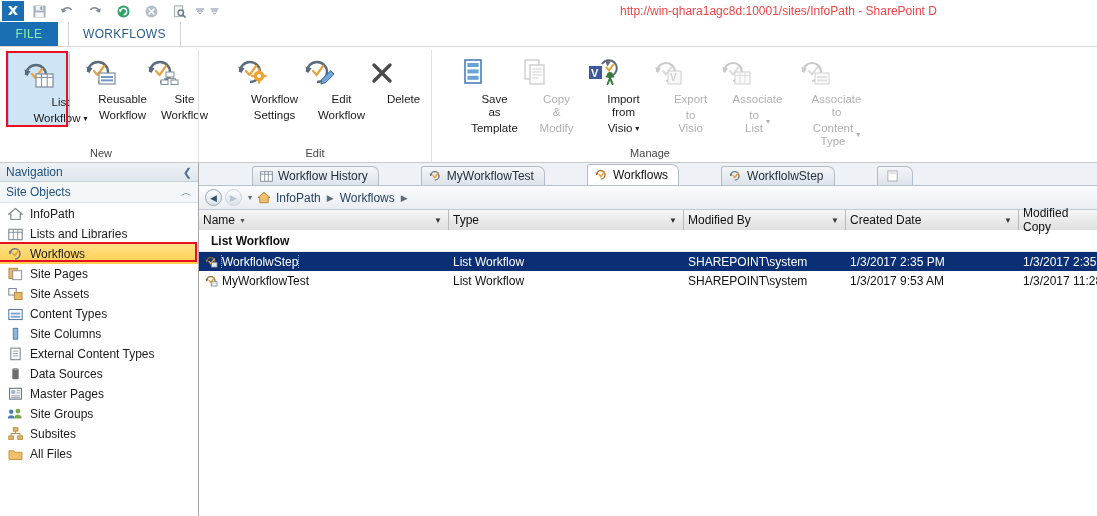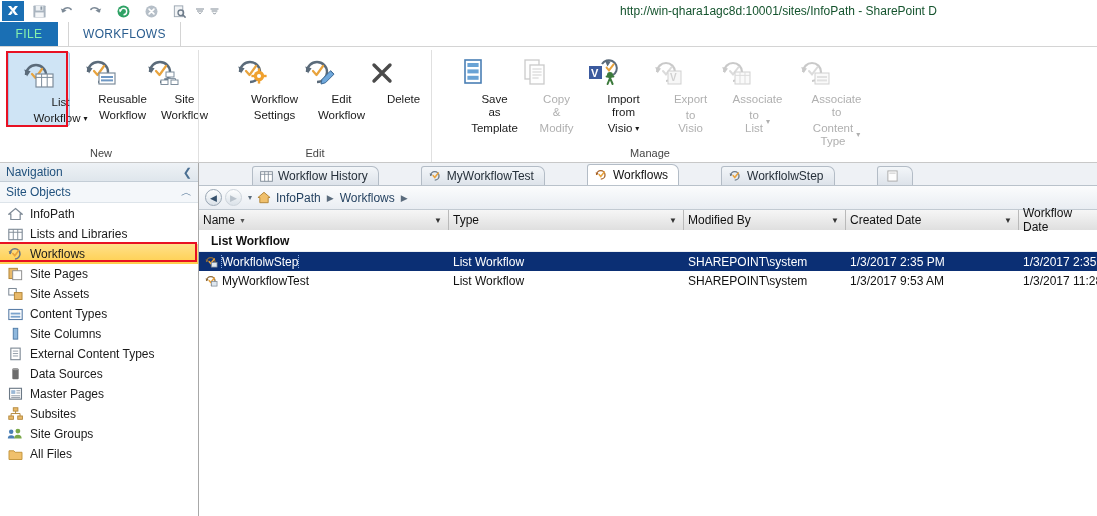--- a/index.html
+++ b/index.html
@@ -31,21 +31,21 @@
   .qat-app {
     width: 22px; height: 20px; background: #1a6fb4;
     display:flex; align-items:center; justify-content:center;
   }
   .qat-caret { width: 12px; height: 20px; display:flex; align-items:center; justify-content:center; }
   .title-text {
     position: absolute;
     left: 0; right: 0;
     text-align: center;
     font-size: 12px;
-    color: #14532d;
+    color: #ef4444;
     white-space: nowrap;
     overflow: hidden;
     pointer-events: none;
     padding-left: 460px;
   }
 
   
   .ribbon-tabs {
     height: 25px;
     display: flex;
@@ -680,40 +680,40 @@
                 <rect x="1.6" y="1.4" width="12.8" height="11.6" fill="#fff" stroke="#6b7885" stroke-width="1.2"></rect>
                 <rect x="3.4" y="3.4" width="4.4" height="4" fill="#9ab8d6"></rect>
                 <path d="M9 4 L13 4 M9 6.4 L13 6.4 M3.4 9.4 L13 9.4 M3.4 11.2 L13 11.2" stroke="#8f9aa6" stroke-width="1"></path>
               </svg>
           </span>
           <span>Master Pages</span>
         </div>
 
         <div class="nav-item">
           <span class="nicon">
+            <svg width="16" height="14" viewBox="0 0 17 15">
+              <circle cx="4.4" cy="5" r="2.4" fill="#4a7fb5"></circle>
+                <path d="M0.8 12.4 A3.6 3.6 0 0 1 8 12.4 Z" fill="#4a7fb5"></path>
+              <circle cx="11.6" cy="4.4" r="2.6" fill="#7aa84a"></circle>
+                <path d="M7.6 12.4 A4 4 0 0 1 15.6 12.4 Z" fill="#7aa84a"></path>
+            </svg>
+          </span>
+          <span>Site Groups</span>
+        </div>
+
+        <div class="nav-item">
+          <span class="nicon">
             <svg width="15" height="14" viewBox="0 0 16 15">
               <rect x="5.6" y="0.8" width="5" height="3.6" fill="#e8b96a" stroke="#b08335" stroke-width=".9"></rect>
               <rect x="0.8" y="9.6" width="5" height="3.6" fill="#e8b96a" stroke="#b08335" stroke-width=".9"></rect>
               <rect x="10.4" y="9.6" width="5" height="3.6" fill="#e8b96a" stroke="#b08335" stroke-width=".9"></rect>
               <path d="M8.1 4.4 L8.1 7 M3.3 7 L12.9 7 M3.3 7 L3.3 9.6 M12.9 7 L12.9 9.6" stroke="#b08335" stroke-width="1"></path>
             </svg>
           </span>
           <span>Subsites</span>
-        </div>
-
-        <div class="nav-item">
-          <span class="nicon">
-            <svg width="16" height="14" viewBox="0 0 17 15">
-              <circle cx="4.4" cy="5" r="2.4" fill="#4a7fb5"></circle>
-                <path d="M0.8 12.4 A3.6 3.6 0 0 1 8 12.4 Z" fill="#4a7fb5"></path>
-              <circle cx="11.6" cy="4.4" r="2.6" fill="#7aa84a"></circle>
-                <path d="M7.6 12.4 A4 4 0 0 1 15.6 12.4 Z" fill="#7aa84a"></path>
-            </svg>
-          </span>
-          <span>Site Groups</span>
         </div>
 
         <div class="nav-item">
           <span class="nicon">
             <svg width="15" height="13" viewBox="0 0 16 14">
                 <path d="M1 3 L6.2 3 L7.6 4.6 L15 4.6 L15 12.4 L1 12.4 Z" fill="#f0c06c" stroke="#c19338" stroke-width="1"></path>
               </svg>
           </span>
           <span>All Files</span>
         </div>
@@ -800,21 +800,21 @@
         </div>
         <div class="col" style="width:162px;">
           <span>Modified By</span>
           <span class="filter">▼</span>
         </div>
         <div class="col" style="width:173px;">
           <span>Created Date</span>
           <span class="filter">▼</span>
         </div>
         <div class="col" style="width:78px;border-right:none;">
-          <span>Workflow Date</span>
+          <span>Modified Copy</span>
         </div>
       </div>
 
       <div class="grouprow">
         <span>List Workflow</span>
       </div>
 
       <div class="grid">
 
         <div class="grow selected">

